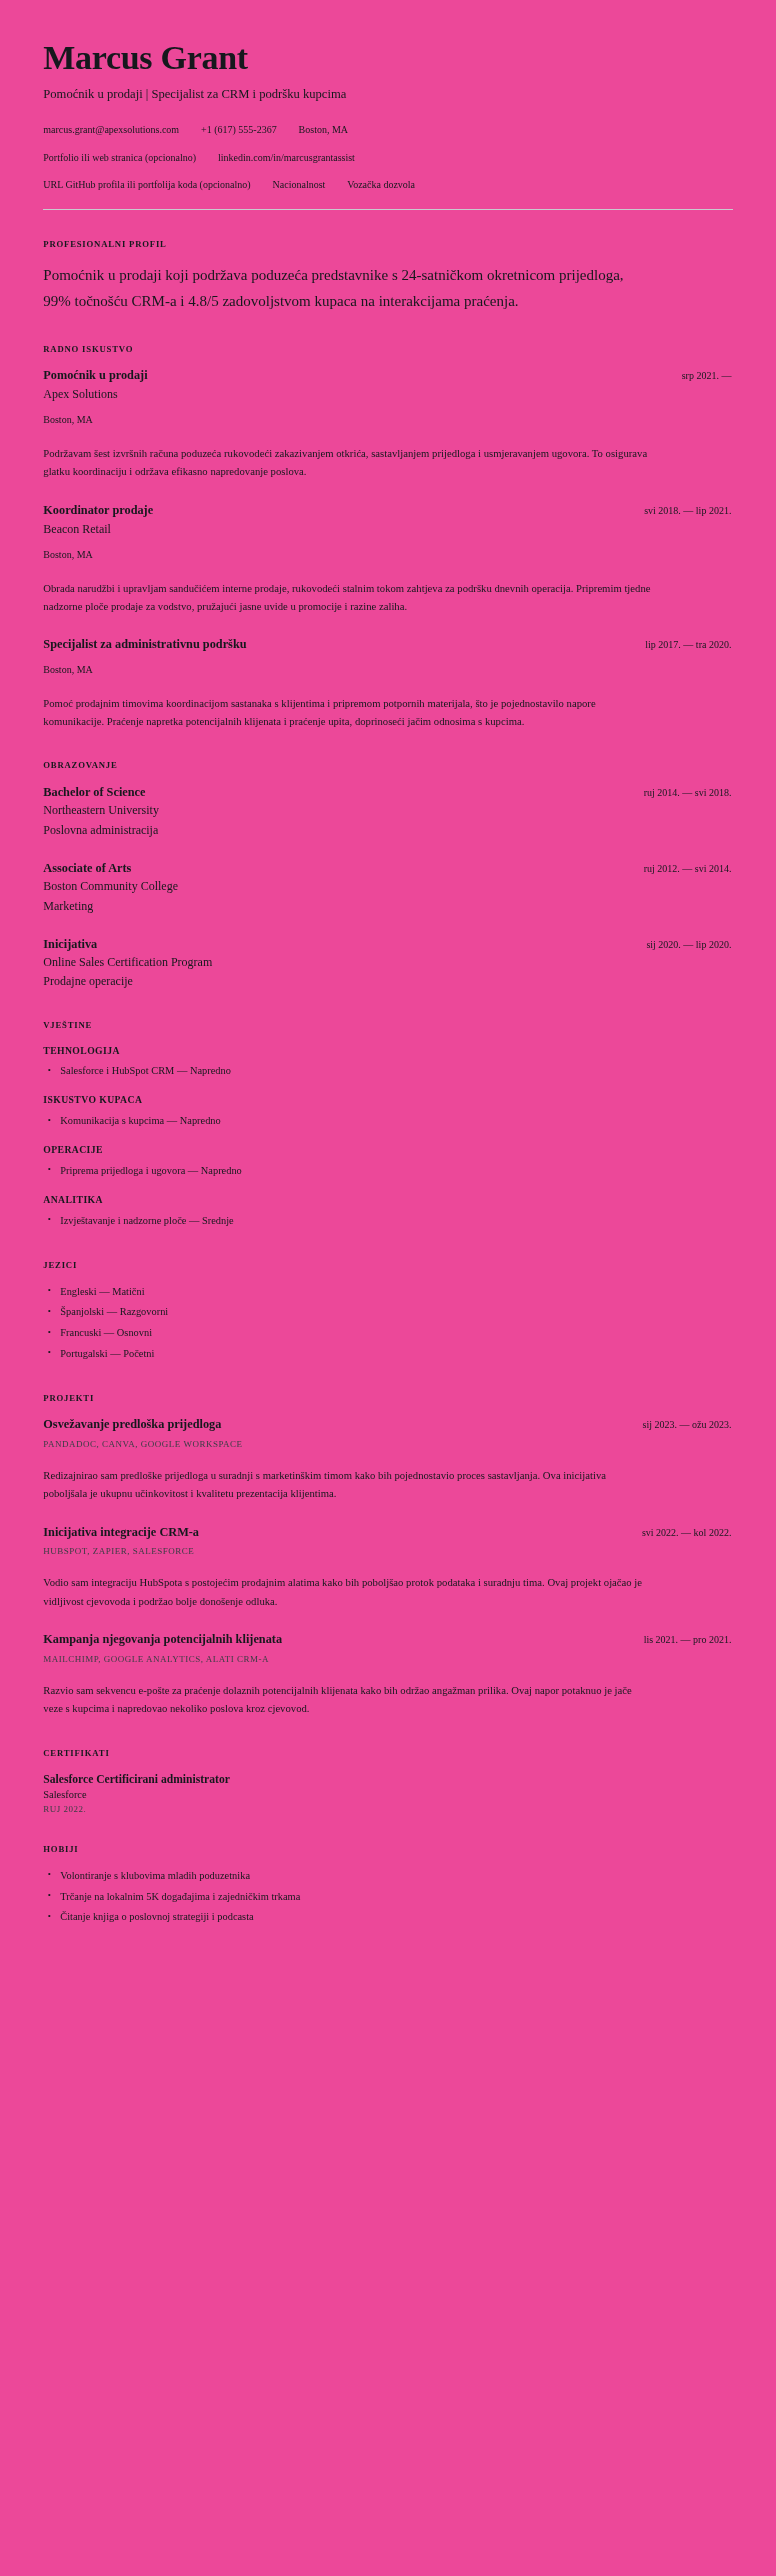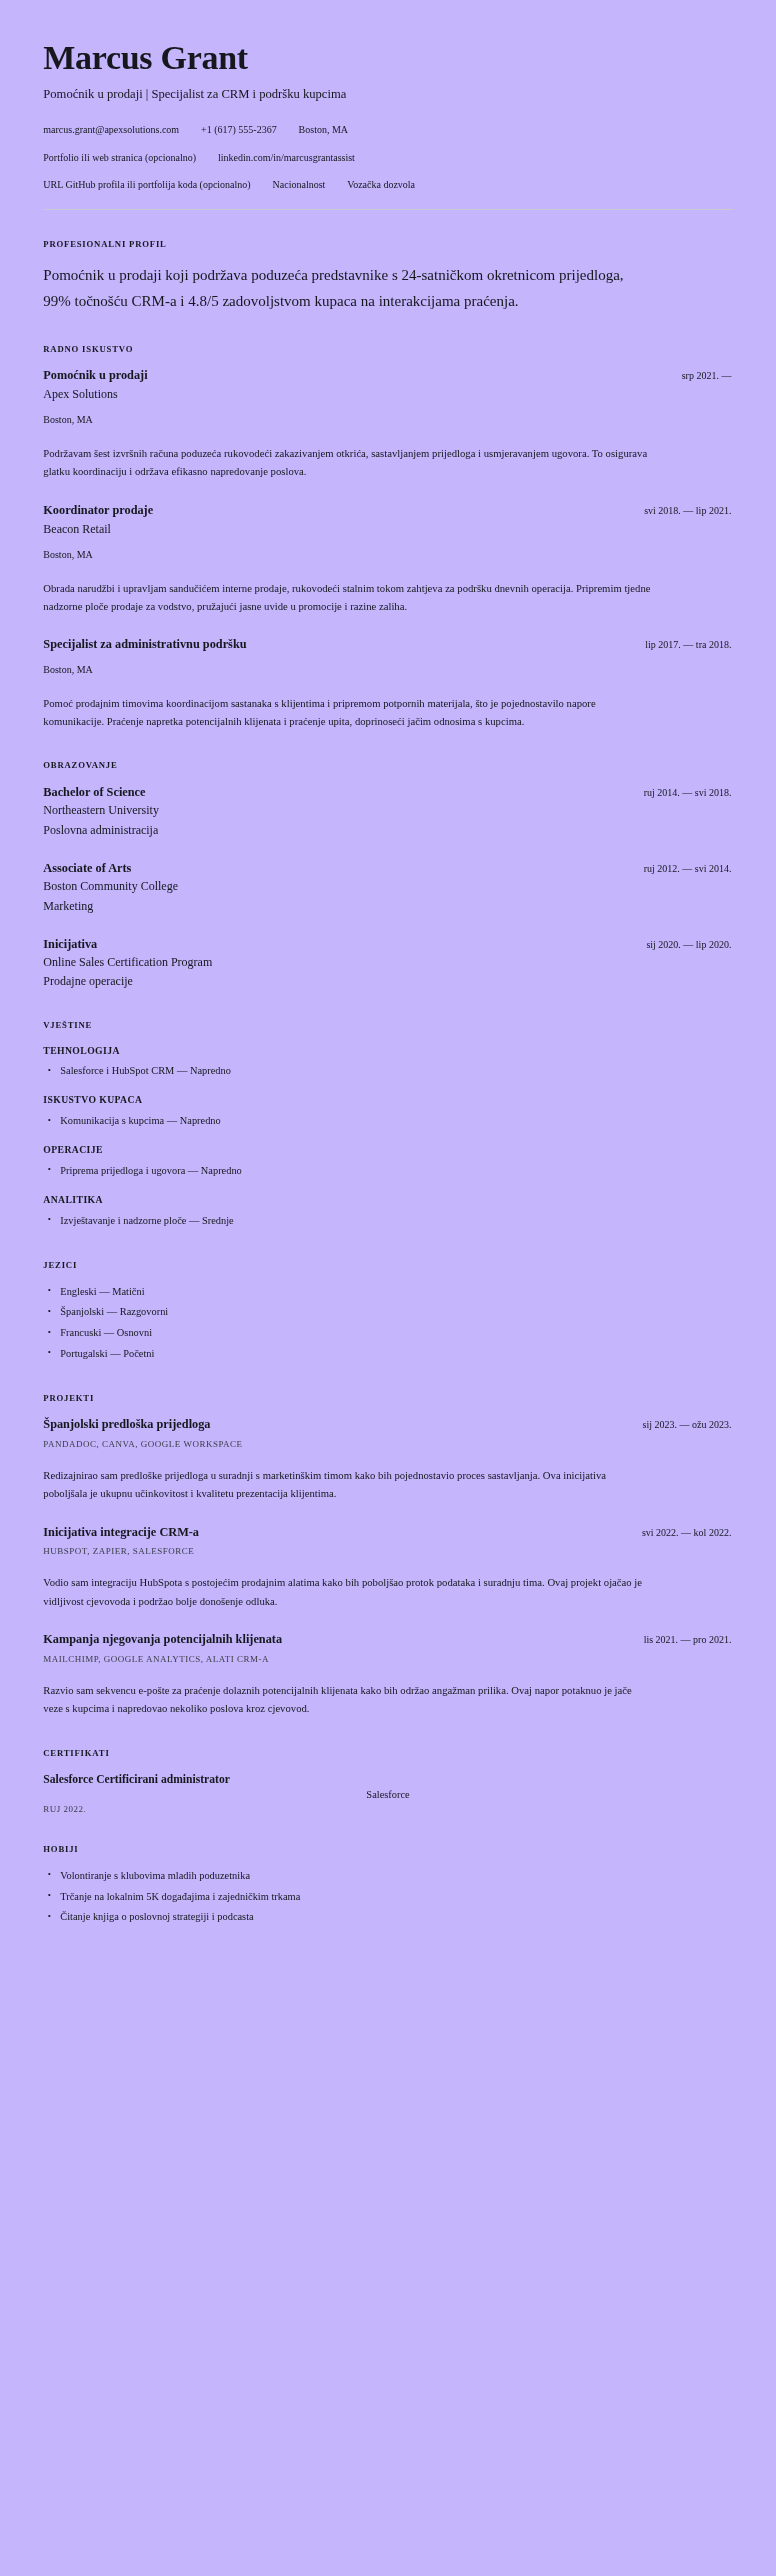--- a/index.html
+++ b/index.html
@@ -12,21 +12,21 @@
   body {
     width: 776px;
     min-height: 2576px;
     font-family: "Liberation Serif", "DejaVu Serif", serif;
     color: #16181d;
     -webkit-font-smoothing: antialiased;
   }
   .page {
     width: 776px;
     min-height: 2576px;
-    background: #c4b5fd;
+    background: #ec4899;
     padding: 40px 0 26px 0;
   }
   .wrap {
     width: 692px;
     margin: 0 auto;
     padding: 0 1.3px;
   }
 
   
   .name {
@@ -156,21 +156,21 @@
     content: "\2022";
     position: absolute;
     left: 4.5px;
     top: -0.6px;
     font-size: 9px;
     color: #16181d;
   }
 
   
   .cert-name { font-size: 11.6px; font-weight: 700; margin: 0; line-height: 1.3; }
-  .cert-issuer { font-size: 10.4px; margin: 1.9px 0 0 0; text-align: center; }
+  .cert-issuer { font-size: 10.4px; margin: 1.9px 0 0 0; }
   .cert-date {
     font-size: 9px;
     letter-spacing: 0.5px;
     text-transform: uppercase;
     margin: 3.9px 0 0 0;
     color: #3a3d44;
   }
 </style>
 </head>
 <body>
@@ -228,21 +228,21 @@
           <div class="entry-date">svi 2018. — lip 2021.</div>
         </div>
         <p class="entry-sub">Beacon Retail</p>
         <p class="entry-loc">Boston, MA</p>
         <p class="entry-body">Obrada narudžbi i upravljam sandučićem interne prodaje, rukovodeći stalnim tokom zahtjeva za podršku dnevnih operacija. Pripremim tjedne nadzorne ploče prodaje za vodstvo, pružajući jasne uvide u promocije i razine zaliha.</p>
       </div>
 
       <div class="entry">
         <div class="entry-head">
           <h3 class="entry-title">Specijalist za administrativnu podršku</h3>
-          <div class="entry-date">lip 2017. — tra 2018.</div>
+          <div class="entry-date">lip 2017. — tra 2020.</div>
         </div>
         <p class="entry-loc">Boston, MA</p>
         <p class="entry-body">Pomoć prodajnim timovima koordinacijom sastanaka s klijentima i pripremom potpornih materijala, što je pojednostavilo napore komunikacije. Praćenje napretka potencijalnih klijenata i praćenje upita, doprinoseći jačim odnosima s kupcima.</p>
       </div>
     </section>
 
     <div class="sec-gap"></div>
 
     <section class="section">
       <h2 class="section-title">OBRAZOVANJE</h2>
@@ -321,21 +321,21 @@
       </ul>
     </section>
 
     <div class="sec-gap"></div>
 
     <section class="section">
       <h2 class="section-title">PROJEKTI</h2>
 
       <div class="entry">
         <div class="entry-head">
-          <h3 class="entry-title">Španjolski predloška prijedloga</h3>
+          <h3 class="entry-title">Osvežavanje predloška prijedloga</h3>
           <div class="entry-date">sij 2023. — ožu 2023.</div>
         </div>
         <p class="entry-meta">PANDADOC, CANVA, GOOGLE WORKSPACE</p>
         <p class="entry-body">Redizajnirao sam predloške prijedloga u suradnji s marketinškim timom kako bih pojednostavio proces sastavljanja. Ova inicijativa poboljšala je ukupnu učinkovitost i kvalitetu prezentacija klijentima.</p>
       </div>
 
       <div class="entry">
         <div class="entry-head">
           <h3 class="entry-title">Inicijativa integracije CRM-a</h3>
           <div class="entry-date">svi 2022. — kol 2022.</div>

